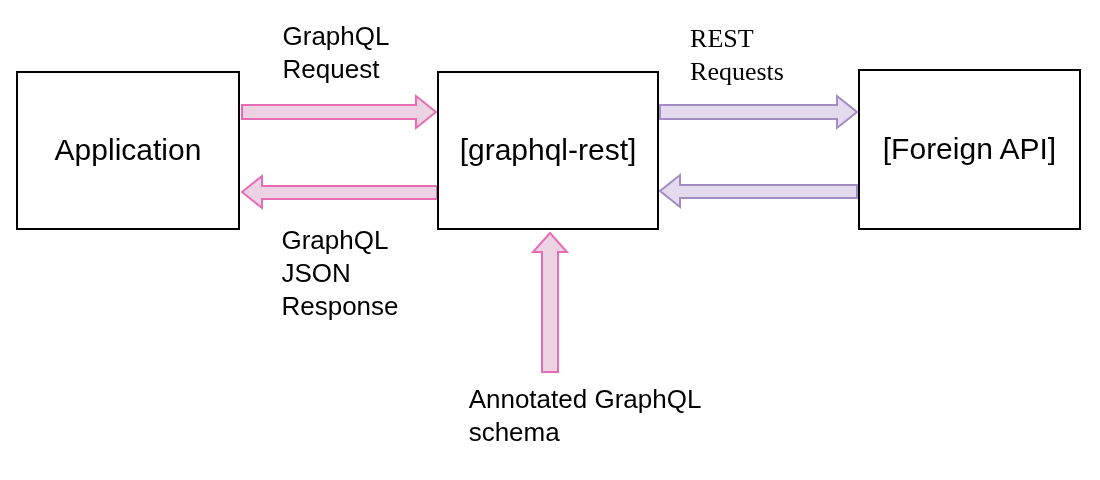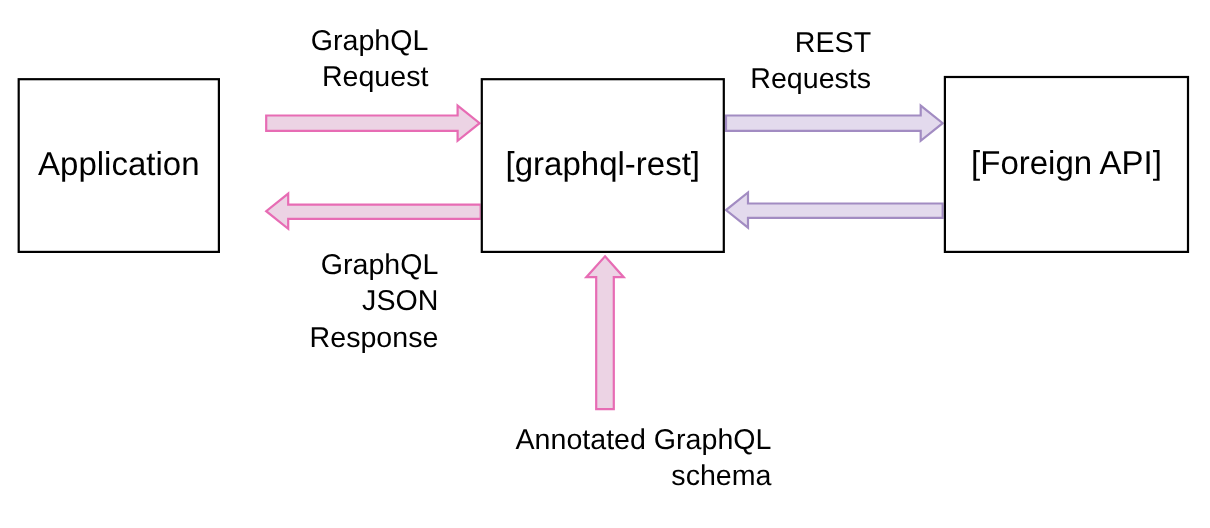--- a/index.html
+++ b/index.html
@@ -30,33 +30,33 @@
     box-sizing: border-box;
     border: 2px solid #000000;
     background: #ffffff;
     display: flex;
     align-items: center;
     justify-content: center;
     font-size: 30px;
     line-height: 1.15;
     white-space: nowrap;
   }
-  #node-application { left: 16px;  top: 71px; width: 184px; height: 159px; }
+  #node-application { left: 16px;  top: 71px; width: 224px; height: 159px; }
   #node-graphql-rest { left: 437px; top: 71px; width: 222px; height: 159px; }
   #node-foreign-api { left: 858px; top: 69px; width: 223px; height: 161px; }
   .edge-label {
     position: absolute;
     transform: translateX(-50%);
-    text-align: right;
+    text-align: left;
     font-size: 26px;
     line-height: 33px;
     white-space: pre-line;
   }
   #label-graphql-request  { left: 336px; top: 20px; }
-  #label-rest-requests    { left: 737px; top: 22px; }
+  #label-rest-requests    { left: 737px; top: 22px; font-family: Liberation Serif, serif; }
   #label-graphql-response { left: 340px; top: 224px; }
   #label-rest-responses   { left: 757px; top: 237px; }
   #label-schema           { left: 549px; top: 383px; margin-left: 36px; }
 </style>
 </head>
 <body>
 
 <div class="canvas">
 
   <svg class="arrows-layer" width="1100" height="480" viewBox="0 0 1100 480">

